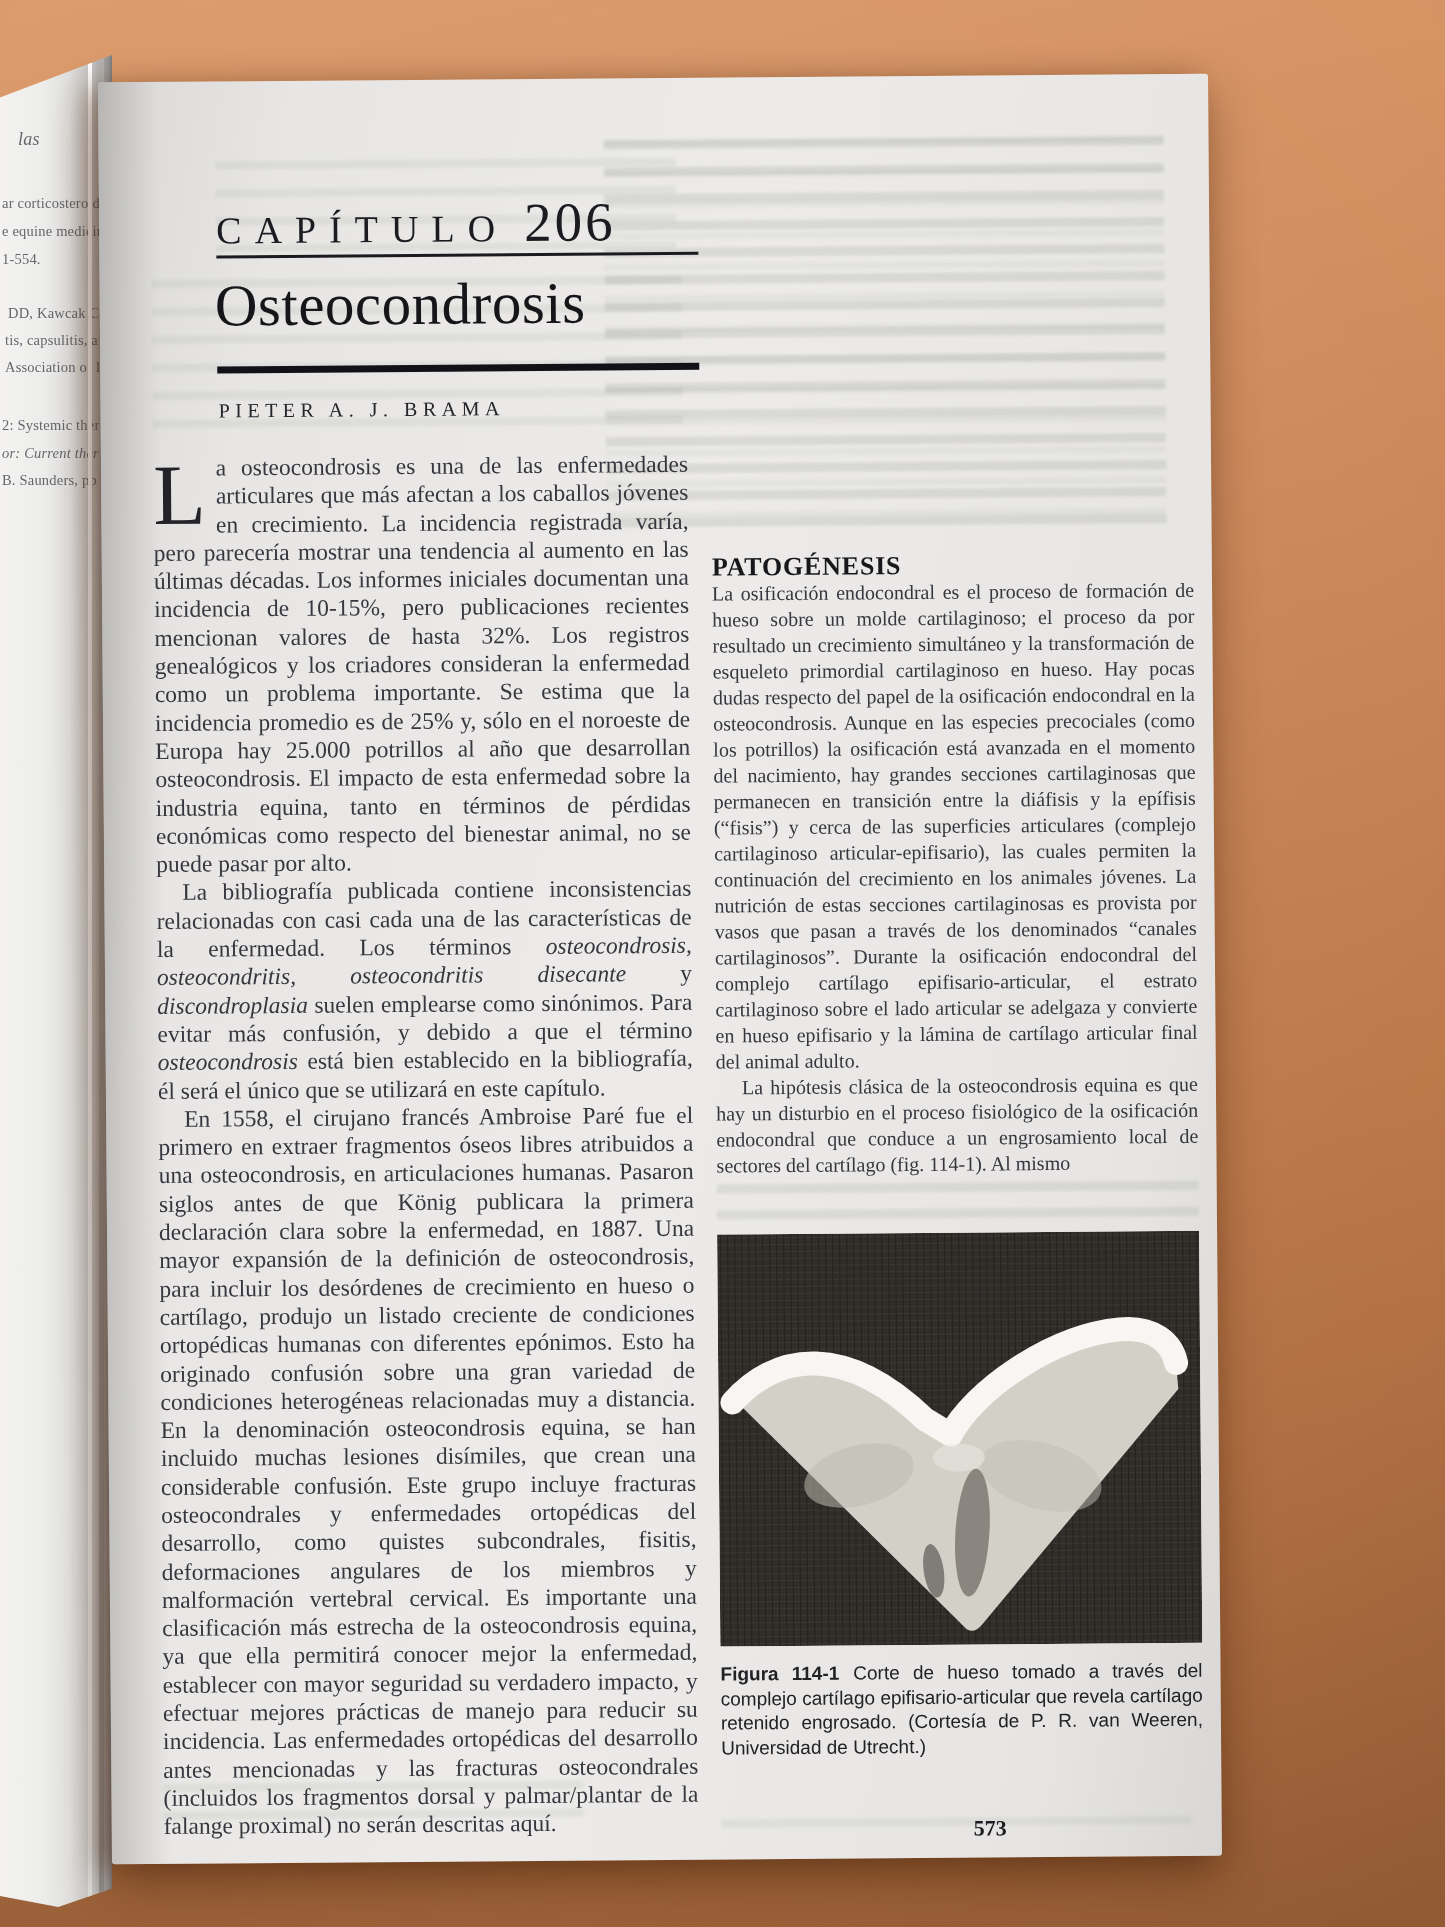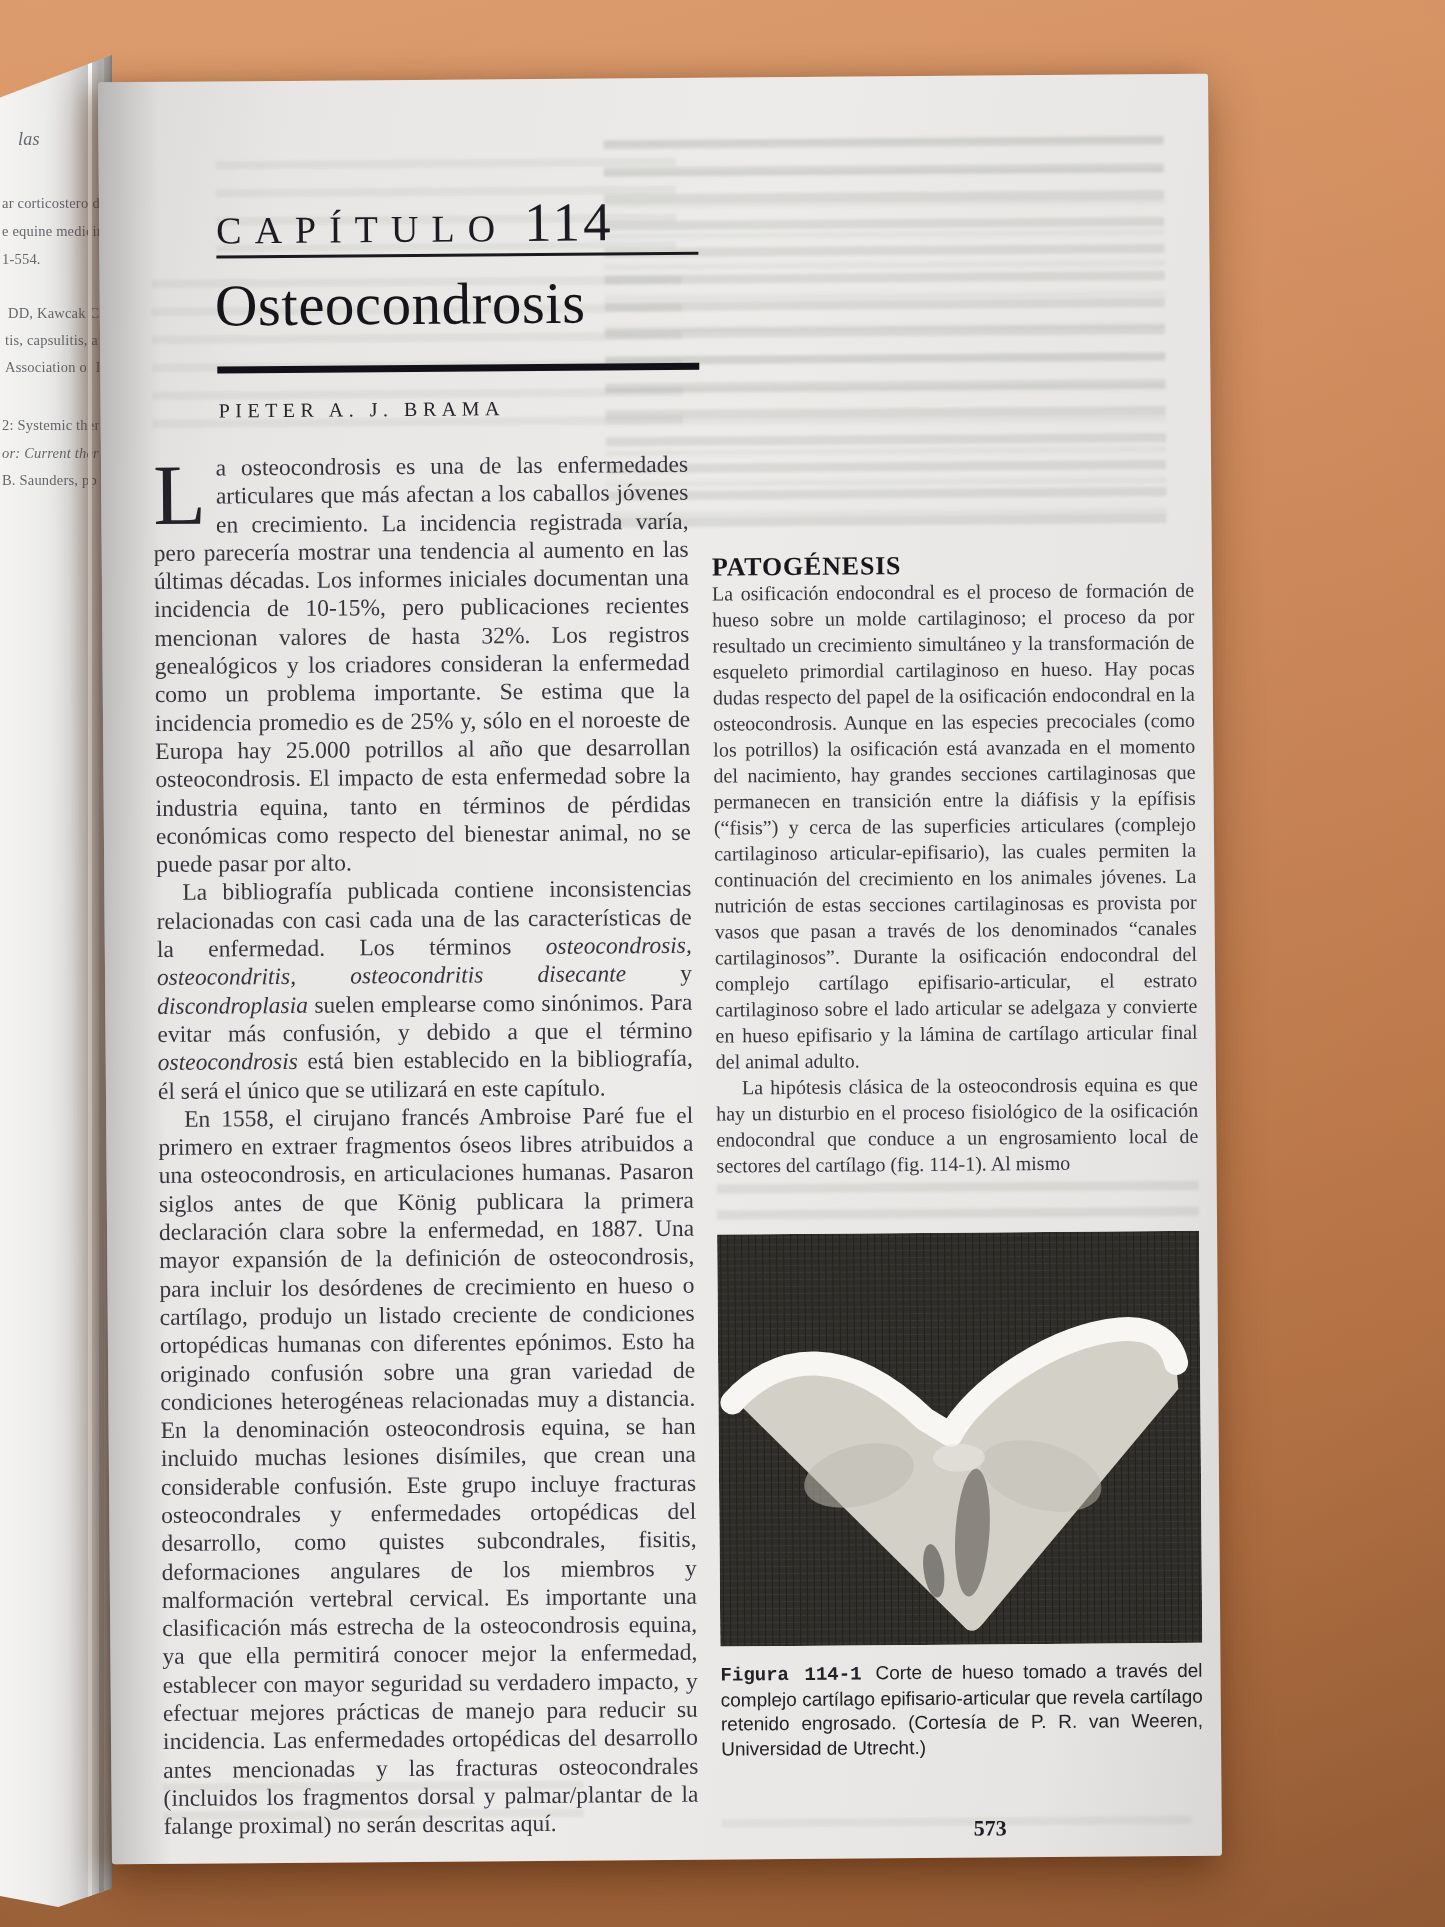--- a/index.html
+++ b/index.html
@@ -70,21 +70,21 @@
 
   .gap-showthru{height:42px;margin-top:6px;filter:blur(1.4px);
     background:repeating-linear-gradient(180deg, rgba(104,110,100,0.13) 0 9px, rgba(0,0,0,0) 9px 26px);}
 
   
   .figure-wrap{margin-top:8px;width:482px;}
   .caption{
     font-family:"Liberation Sans", sans-serif;font-size:19px;line-height:24.5px;color:#222126;
     margin-top:10px;text-align:justify;
   }
-  .caption b{font-weight:bold;font-family:Liberation Mono, monospace;}
+  .caption b{font-weight:bold;}
   .caption .cap-sep{display:inline-block;width:14px;}
 
   .folio{position:absolute;left:862px;top:1740px;font-size:22px;font-weight:700;color:#1d1c22;}
 </style>
 </head>
 <body>
 
 <div class="prev-pages">
   <span class="frag rot" style="top:14px;left:-4px;">jarse con fenilbu</span>
   <span class="frag it" style="top:57px;left:18px;font-size:18px;margin-top:17px;">las</span>
@@ -105,21 +105,21 @@
   <div class="spine-shade"></div>
 
   <div class="showthru st-b" style="left:117px;top:80px;width:460px;height:90px;"></div>
   <div class="showthru st-b" style="left:52px;top:198px;width:530px;height:160px;"></div>
   <div class="showthru st-a" style="left:505px;top:62px;width:560px;height:398px;"></div>
   <div class="showthru st-b" style="left:52px;top:1702px;width:420px;height:52px;"></div>
   <div class="showthru st-b" style="left:610px;top:1742px;width:470px;height:26px;"></div>
 
   <div class="chapter-row">
     <span class="chapter-word">CAPÍTULO</span>
-    <span class="chapter-num">114</span>
+    <span class="chapter-num">206</span>
   </div>
   <div class="thin-rule"></div>
   <div class="page-title">Osteocondrosis</div>
   <div class="thick-rule"></div>
   <div class="author">PIETER A. J. BRAMA</div>
 
   <div class="col col-left">
     <p><span class="dropcap">L</span><span>a osteocondrosis es una de las enfermedades articulares que más afectan a los caballos jóvenes en crecimiento. La incidencia registrada varía, pero parecería mostrar una tendencia al aumento en las últimas décadas. Los informes iniciales documentan una incidencia de 10-15%, pero publicaciones recientes mencionan valores de hasta 32%. Los registros genealógicos y los criadores consideran la enfermedad como un problema importante. Se estima que la incidencia promedio es de 25% y, sólo en el noroeste de Europa hay 25.000 potrillos al año que desarrollan osteocondrosis. El impacto de esta enfermedad sobre la industria equina, tanto en términos de pérdidas económicas como respecto del bienestar animal, no se puede pasar por alto.</span></p>
     <p class="ind"><span>La bibliografía publicada contiene inconsistencias relacionadas con casi cada una de las características de la enfermedad. Los términos </span><i>osteocondrosis, osteocondritis, osteocondritis disecante</i><span> y </span><i>discondroplasia</i><span> suelen emplearse como sinónimos. Para evitar más confusión, y debido a que el término </span><i>osteocondrosis</i><span> está bien establecido en la bibliografía, él será el único que se utilizará en este capítulo.</span></p>
     <p class="ind">En 1558, el cirujano francés Ambroise Paré fue el primero en extraer fragmentos óseos libres atribuidos a una osteocondrosis, en articulaciones humanas. Pasaron siglos antes de que König publicara la primera declaración clara sobre la enfermedad, en 1887. Una mayor expansión de la definición de osteocondrosis, para incluir los desórdenes de crecimiento en hueso o cartílago, produjo un listado creciente de condiciones ortopédicas humanas con diferentes epónimos. Esto ha originado confusión sobre una gran variedad de condiciones heterogéneas relacionadas muy a distancia. En la denominación osteocondrosis equina, se han incluido muchas lesiones disímiles, que crean una considerable confusión. Este grupo incluye fracturas osteocondrales y enfermedades ortopédicas del desarrollo, como quistes subcondrales, fisitis, deformaciones angulares de los miembros y malformación vertebral cervical. Es importante una clasificación más estrecha de la osteocondrosis equina, ya que ella permitirá conocer mejor la enfermedad, establecer con mayor seguridad su verdadero impacto, y efectuar mejores prácticas de manejo para reducir su incidencia. Las enfermedades ortopédicas del desarrollo antes mencionadas y las fracturas osteocondrales (incluidos los fragmentos dorsal y palmar/plantar de la falange proximal) no serán descritas aquí.</p>

